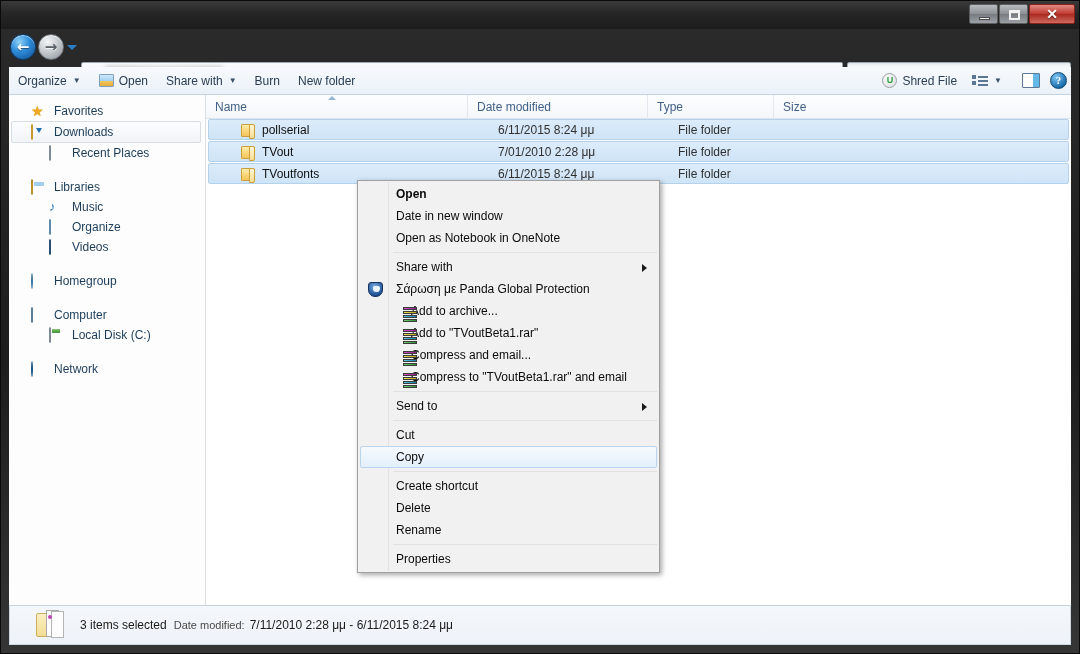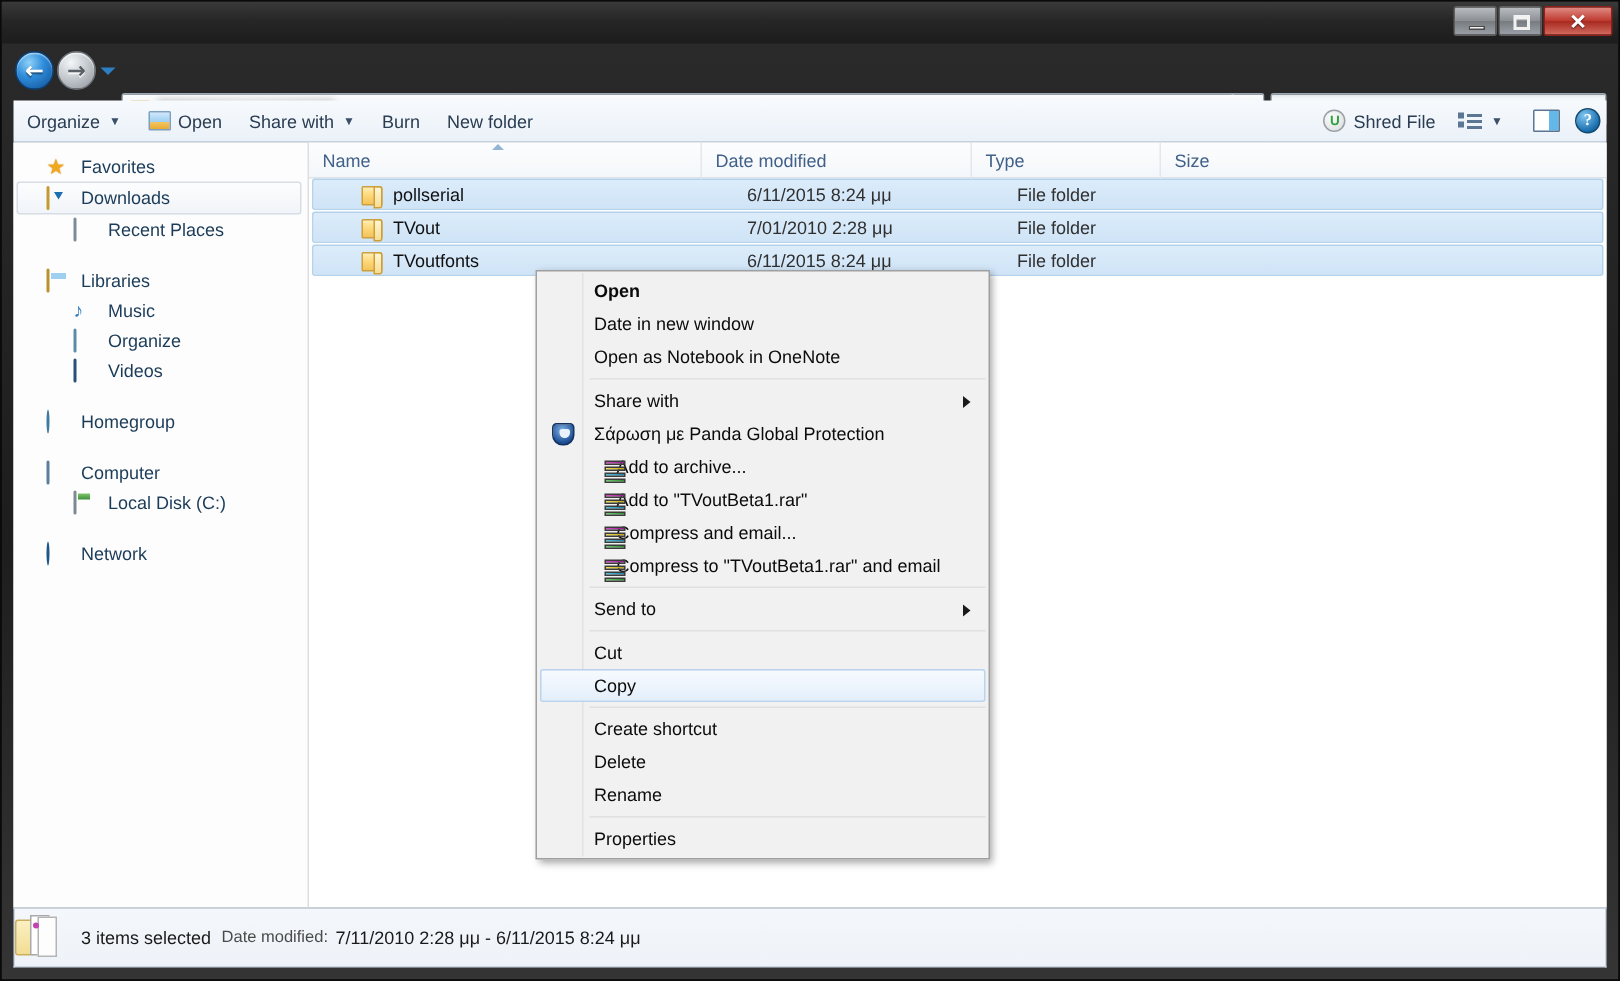--- a/index.html
+++ b/index.html
@@ -233,21 +233,21 @@
     border:1px solid #cfa03a; position:relative;
   }
   .ficon:after{content:"";position:absolute;right:-1px;top:-1px;width:4px;height:13px;
     background:linear-gradient(to bottom,#fff6d6,#f7dc93);border:1px solid #cfa03a;border-radius:0 2px 2px 0;}
 
   
   #statusbar {
     position:absolute; left:8px; right:8px; bottom:8px; height:40px;
     background:linear-gradient(to bottom,#f4f7fb 0%,#eef3f9 100%);
     border:1px solid #ccd7e2; border-top:1px solid #c6d2de;
-    display:flex; align-items:center; 
+    display:flex; align-items:center; padding-left:26px;
   }
   #stfolder {
     width:30px;height:30px;flex:none;margin-right:14px;position:relative;
   }
   #stfolder .back {
     position:absolute;left:0;top:3px;width:22px;height:24px;
     background:linear-gradient(to bottom,#fbf0c2,#f2dd93);
     border:1px solid #cdae5c;border-radius:2px 3px 2px 2px;
   }
   #stfolder .pg1 { position:absolute;left:10px;top:0;width:13px;height:27px;background:#fff;border:1px solid #a9a9a9; }

